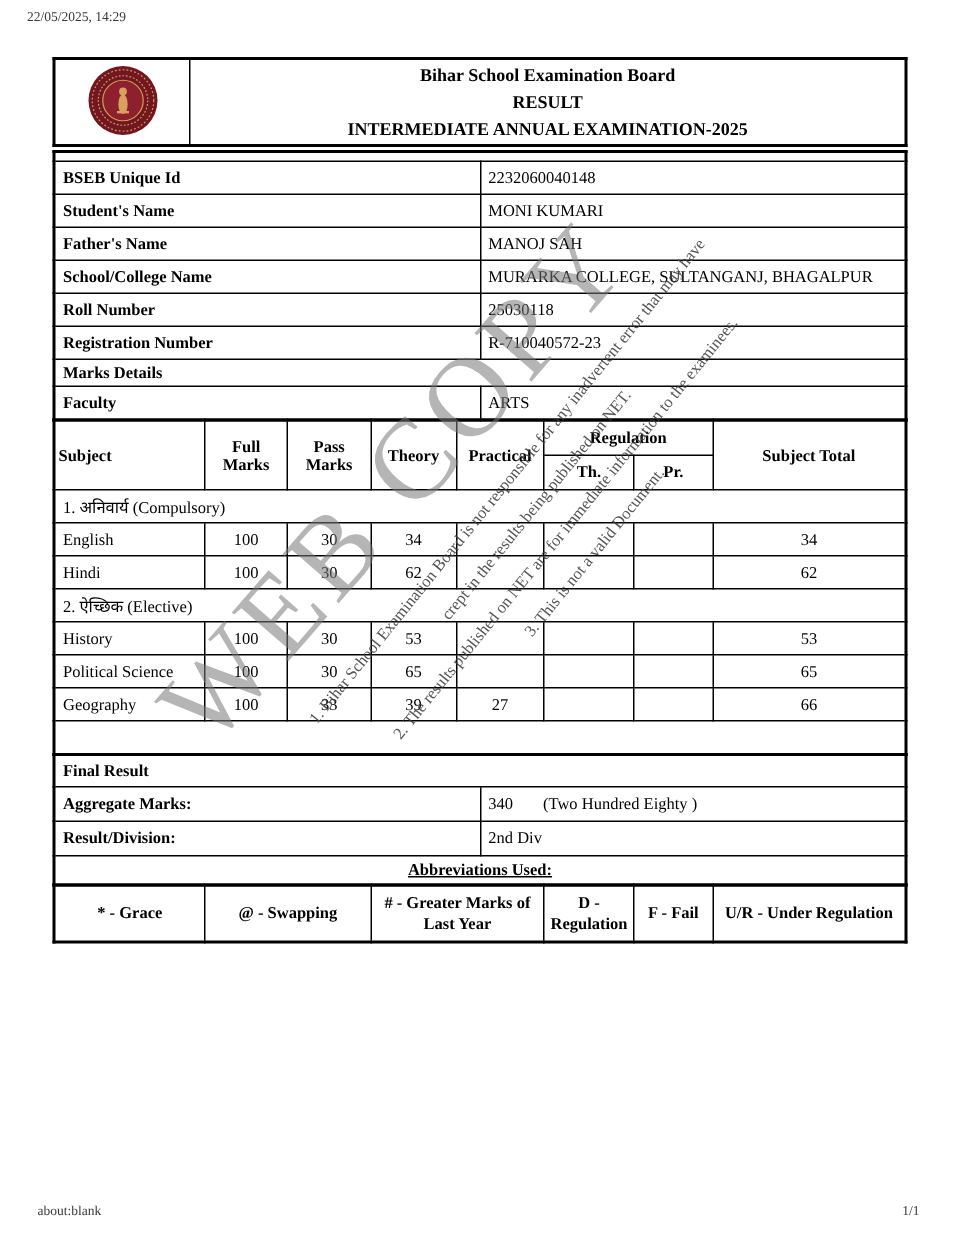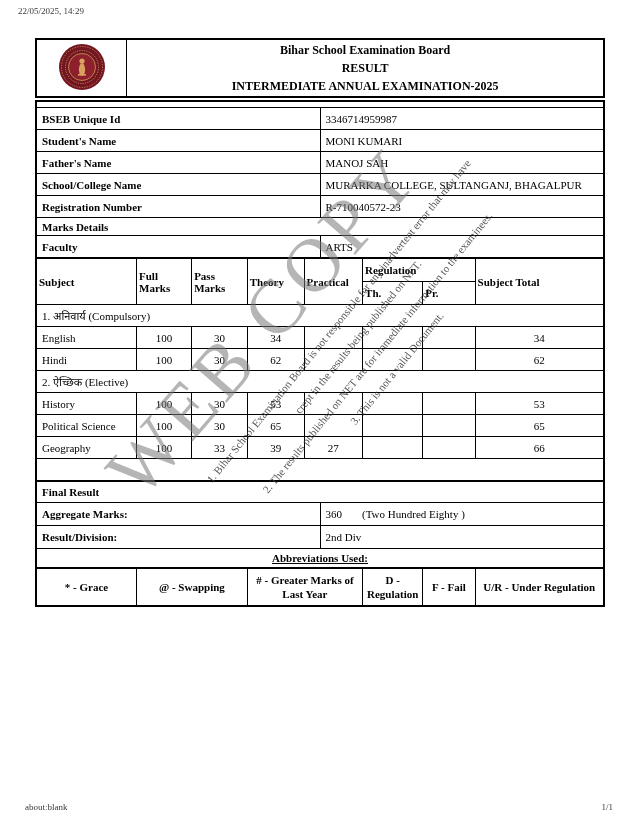--- a/index.html
+++ b/index.html
@@ -26,21 +26,21 @@
   .logo-cell{width:15%;text-align:center;padding:2px;}
   .title-cell{text-align:center;font-weight:bold;font-size:12px;line-height:1.5;}
 
   
   .spacer-cell{height:5px;padding:0;}
   .lbl{font-weight:bold;width:41%;height:19px;margin-left:32px;}
   .val{height:19px;}
   .full-row{font-weight:bold;height:15px;}
 
   
-  .marks th{font-weight:bold;text-align:left;height:20px;padding:1px 2px;}
+  .marks th{font-weight:bold;text-align:center;height:20px;padding:1px 2px;}
   .marks td{height:19px;text-align:center;}
   .marks td.subj{text-align:left;}
   .section-cell{font-weight:normal;text-align:left !important;height:14px;font-size:11px;}
   .empty-row-cell{height:17px;}
 
   
   .final .lbl{height:20px;}
   .agg-words{margin-left:20px;text-align:center;}
   .abbr-title{font-weight:bold;text-align:center;text-decoration:underline;height:16px;}
   .abbr td{font-weight:bold;text-align:center;height:34px;padding:1px 3px;line-height:1.3;}
@@ -92,33 +92,37 @@
   </tbody>
     </table>
 
   <table class="details" style="margin-top:2px;">
     <tbody>
         <tr>
           <td class="spacer-cell" colspan="2"></td>
         </tr>
     <tr>
       <td class="lbl">BSEB Unique Id</td>
-      <td class="val">3346714959987</td>
+      <td class="val">2232060040148</td>
     </tr>
     <tr>
       <td class="lbl">Student's Name</td>
       <td class="val">MONI KUMARI</td>
     </tr>
     <tr>
       <td class="lbl">Father's Name</td>
       <td class="val">MANOJ SAH</td>
     </tr>
     <tr>
       <td class="lbl">School/College Name</td>
       <td class="val">MURARKA COLLEGE, SULTANGANJ, BHAGALPUR</td>
+    </tr>
+    <tr>
+      <td class="lbl">Roll Number</td>
+      <td class="val">25030118</td>
     </tr>
     <tr>
       <td class="lbl">Registration Number</td>
       <td class="val">R-710040572-23</td>
     </tr>
     <tr>
       <td class="full-row" colspan="2">Marks Details</td>
     </tr>
     <tr>
       <td class="lbl">Faculty</td>
@@ -217,21 +221,21 @@
     </table>
 
   <table class="final stack">
     <tbody>
         <tr>
       <td class="full-row" colspan="2" style="height:18px;">Final Result</td>
     </tr>
     <tr>
       <td class="lbl">Aggregate Marks:</td>
       <td class="val">
-        <span>360</span><span class="agg-words">(Two Hundred Eighty )</span>
+        <span>340</span><span class="agg-words">(Two Hundred Eighty )</span>
       </td>
     </tr>
     <tr>
       <td class="lbl">Result/Division:</td>
       <td class="val">2nd Div</td>
     </tr>
     <tr>
       <td class="abbr-title" colspan="2">Abbreviations Used:</td>
     </tr>
   </tbody>

